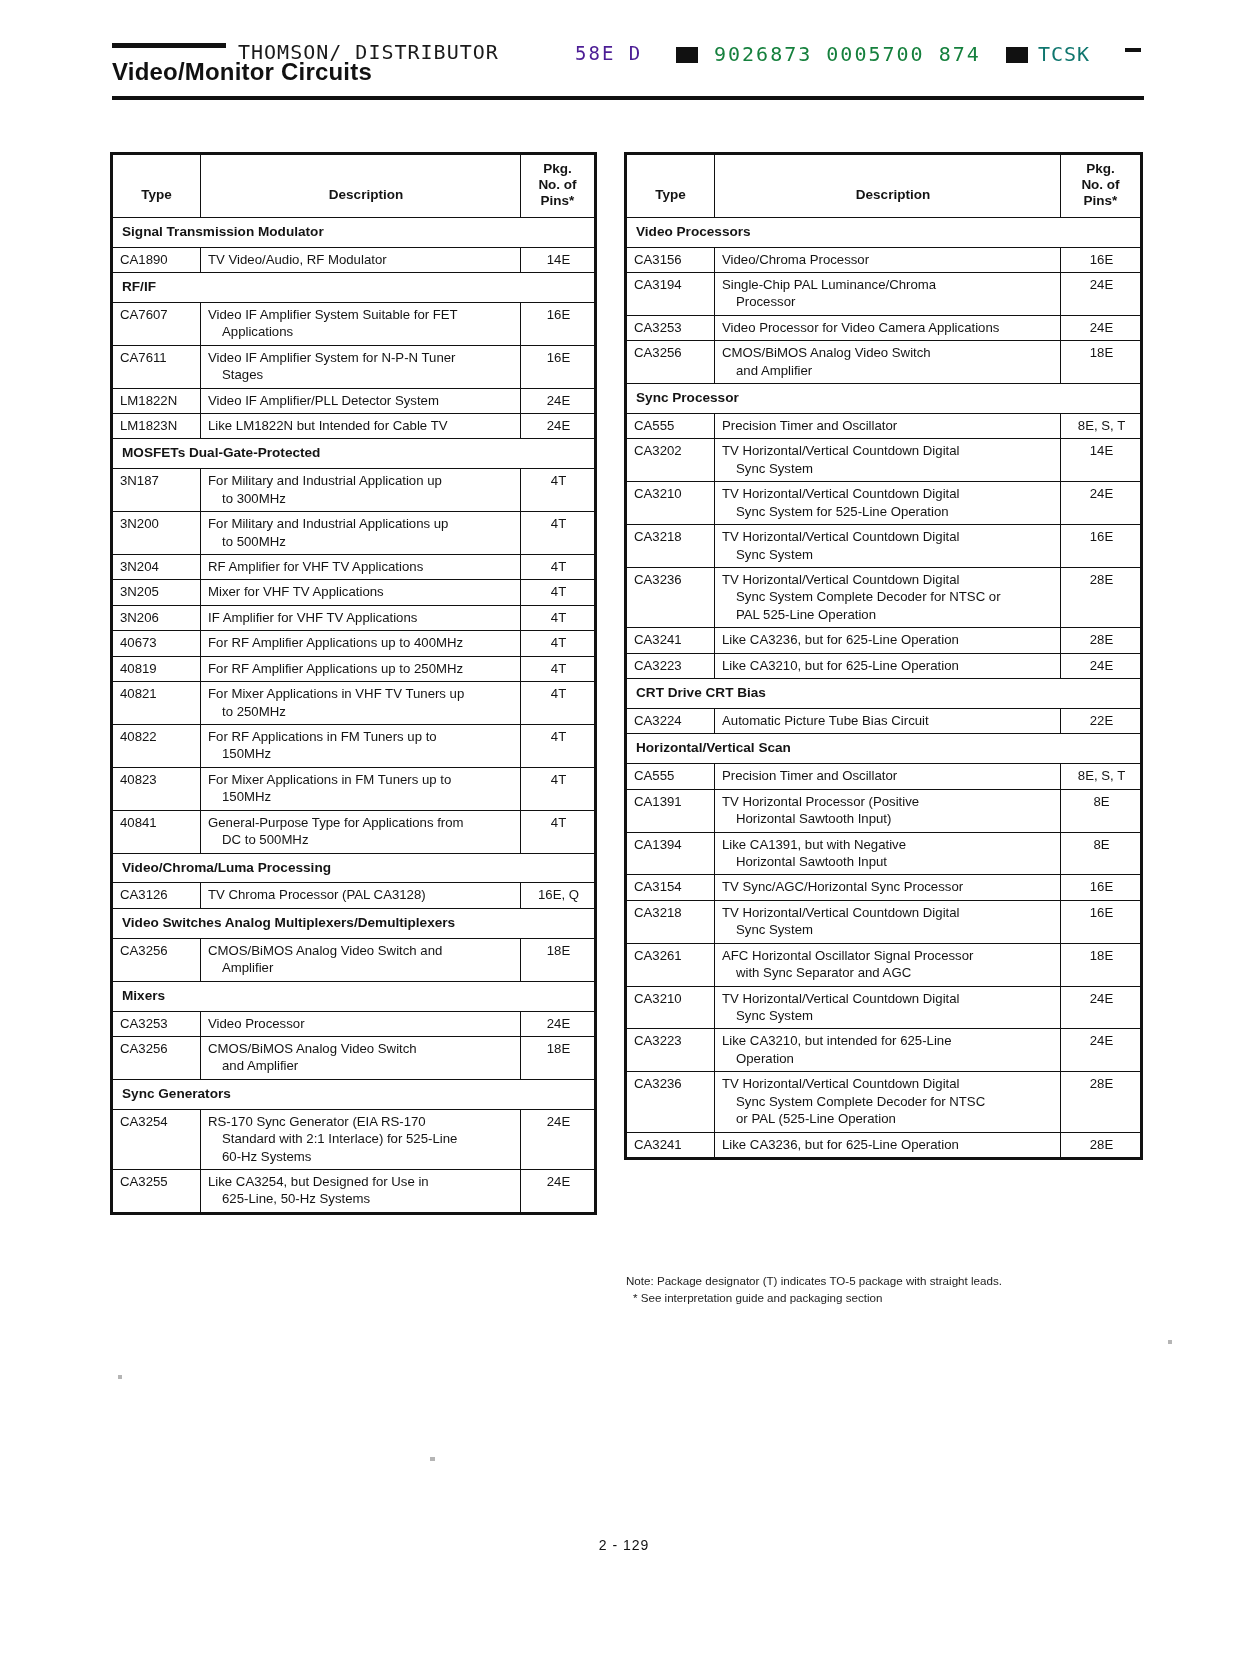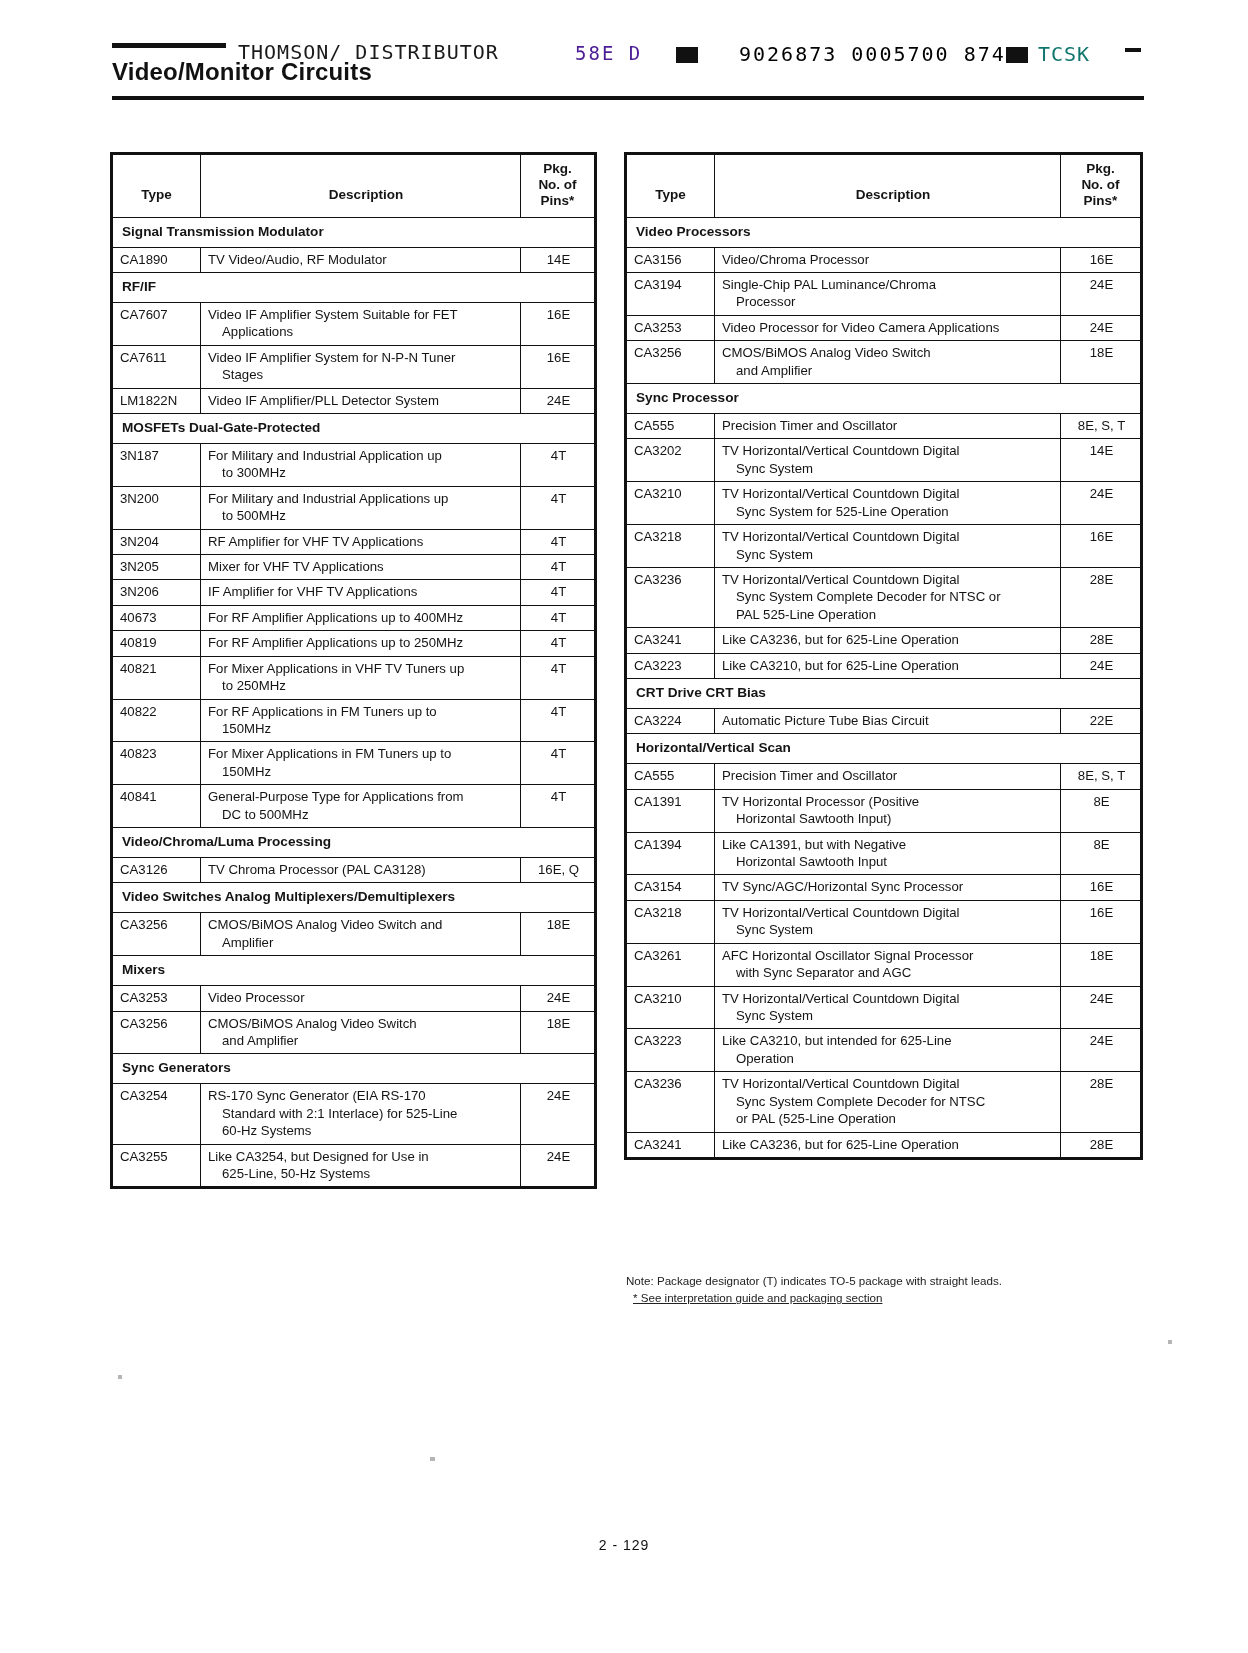--- a/index.html
+++ b/index.html
@@ -52,23 +52,22 @@
     left: 676px; top: 37px;
     width: 22px; height: 16px;
     background: #111;
   }
   .hdr-barcode-num {
     position: absolute;
     left: 714px; top: 32px;
     font-family: "DejaVu Sans Mono", monospace;
     font-size: 20px;
     letter-spacing: 2px;
-    color: #000000;
+    color: #15803d;
     white-space: nowrap;
-    margin-left: 25px;
   }
   .hdr-blk2 {
     position: absolute;
     left: 1006px; top: 37px;
     width: 22px; height: 16px;
     background: #111;
   }
   .hdr-tcsk {
     position: absolute;
     left: 1038px; top: 32px;
@@ -149,21 +148,21 @@
 
   
   .notes {
     position: absolute;
     left: 626px; top: 1262px;
     width: 520px;
     font-size: 11.6px;
     line-height: 1.5;
     color: #222;
   }
-  .notes .n2 { padding-left: 7px; text-decoration: underline; }
+  .notes .n2 { padding-left: 7px; }
 
   .folio {
     position: absolute;
     left: 0; top: 1527px;
     width: 1248px;
     text-align: center;
     font-size: 14px;
     color: #111;
     letter-spacing: 1px;
   }
@@ -223,20 +222,25 @@
           <tr>
             <td class="c-type">CA7611</td>
             <td class="c-desc"><span>Video IF Amplifier System for N-P-N Tuner</span><span class="indent">Stages</span></td>
             <td class="c-pins">16E</td>
           </tr>
           <tr>
             <td class="c-type">LM1822N</td>
             <td class="c-desc"><span>Video IF Amplifier/PLL Detector System</span></td>
             <td class="c-pins">24E</td>
           </tr>
+          <tr>
+            <td class="c-type">LM1823N</td>
+            <td class="c-desc"><span>Like LM1822N but Intended for Cable TV</span></td>
+            <td class="c-pins">24E</td>
+          </tr>
           <tr class="section">
             <td colspan="3">MOSFETs Dual-Gate-Protected</td>
           </tr>
           <tr>
             <td class="c-type">3N187</td>
             <td class="c-desc"><span>For Military and Industrial Application up</span><span class="indent">to 300MHz</span></td>
             <td class="c-pins">4T</td>
           </tr>
           <tr>
             <td class="c-type">3N200</td>

